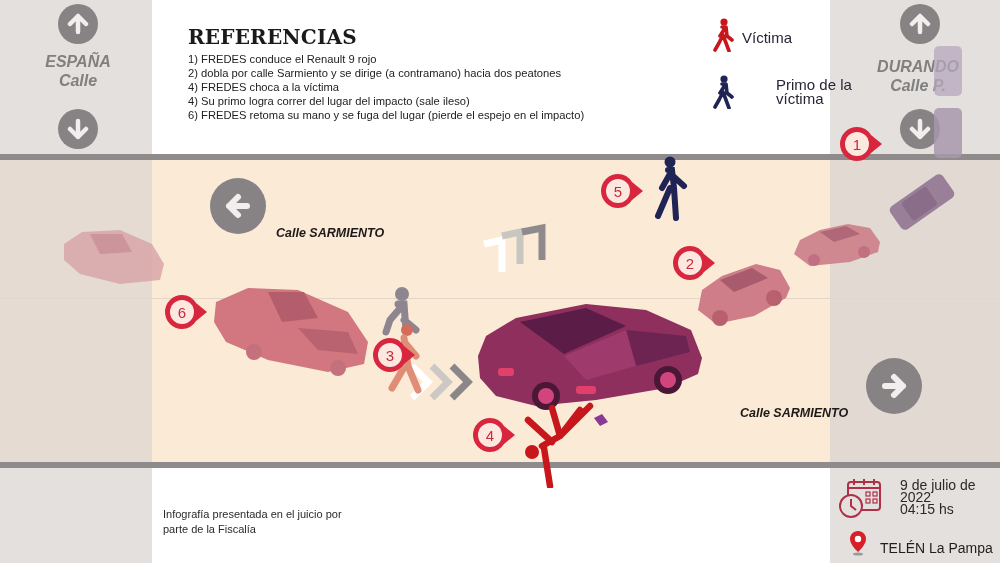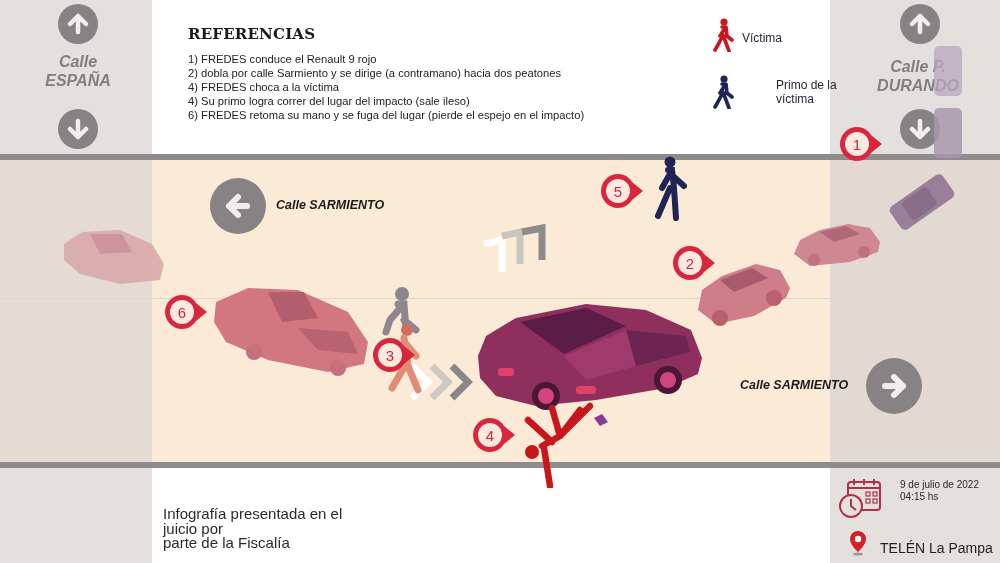--- a/index.html
+++ b/index.html
@@ -21,36 +21,36 @@
   #edge-bottom { top: 462px; }
   #mid-line { position: absolute; left: 0; top: 298px; width: 1000px; height: 1px; background: #e2d6c8; }
 
   
   .circ-arrow { position: absolute; width: 40px; height: 40px; border-radius: 50%; background: #878283; display: flex; align-items: center; justify-content: center; }
   .circ-arrow.big { width: 56px; height: 56px; }
   .circ-arrow svg { display: block; }
 
   .street-name { position: absolute; font-style: italic; font-weight: bold; text-align: center; line-height: 1.2; }
   .street-vert { color: #808080; font-size: 16px; width: 152px; }
-  .street-horiz { color: #1e1a1a; font-size: 12.5px; }
-
-  
-  #ref-title { left: 188px; top: 25px; font-family: "DejaVu Serif", serif; font-weight: bold; font-size: 15px; color: #1a1a1a; letter-spacing: 0.2px; }
+  .street-horiz { color: #1e1a1a; font-size: 12.5px; margin-top: 28px; }
+
+  
+  #ref-title { left: 188px; top: 25px; font-family: "DejaVu Serif", serif; font-weight: bold; font-size: 20px; color: #1a1a1a; letter-spacing: 0.2px; }
   #ref-list { left: 188px; top: 52px; font-size: 11.2px; color: #222; line-height: 14.1px; list-style: none; }
 
   
-  .legend-label { font-size: 12px; color: #2a2535; line-height: 14px; }
+  .legend-label { font-size: 15px; color: #2a2535; line-height: 14px; }
 
   
   .badge { position: absolute; width: 38px; height: 38px; }
   .badge .num { position: absolute; left: 0; top: 0; width: 38px; height: 38px; display:flex; align-items:center; justify-content:center; font-size: 15px; color: #c82a3a; font-weight: normal; }
 
   
-  #footer-note { left: 163px; top: 507px; font-size: 15px; color: #2a2a2a; line-height: 14.5px; width: 210px; }
-  #date-text { left: 900px; top: 479px; font-size: 10px; color: #2a2a2a; line-height: 12.2px; width: 100px; }
+  #footer-note { left: 163px; top: 507px; font-size: 11px; color: #2a2a2a; line-height: 14.5px; width: 210px; }
+  #date-text { left: 900px; top: 479px; font-size: 14px; color: #2a2a2a; line-height: 12.2px; width: 100px; }
   #location-text { left: 880px; top: 540px; font-size: 14px; color: #1f1f1f; }
 
   .car { position: absolute; }
 </style>
 </head>
 <body>
 
 <div class="side-col" id="col-left"></div>
 <div class="side-col" id="col-right"></div>
 <div id="road"></div>
@@ -59,37 +59,37 @@
 <div id="mid-line"></div>
 <div class="road-edge" id="edge-top"></div>
 <div class="road-edge" id="edge-bottom"></div>
 
 <div class="circ-arrow" style="left:58px;top:4px;">
   <svg width="22" height="22" viewBox="0 0 22 22">
       <path d="M11 3 L3 11 M11 3 L19 11 M11 3 L11 19" stroke="#f2eeee" stroke-width="4.5" stroke-linecap="round" fill="none"></path>
     </svg>
 </div>
 <div class="street-name street-vert" style="left:2px;top:52px;">
+  <div>ESPAÑA</div>
   <div>Calle</div>
-  <div>ESPAÑA</div>
 </div>
 <div class="circ-arrow" style="left:58px;top:109px;">
   <svg width="22" height="22" viewBox="0 0 22 22">
       <path d="M11 19 L3 11 M11 19 L19 11 M11 19 L11 3" stroke="#f2eeee" stroke-width="4.5" stroke-linecap="round" fill="none"></path>
     </svg>
 </div>
 
 <div class="circ-arrow" style="left:900px;top:4px;">
   <svg width="22" height="22" viewBox="0 0 22 22">
       <path d="M11 3 L3 11 M11 3 L19 11 M11 3 L11 19" stroke="#f2eeee" stroke-width="4.5" stroke-linecap="round" fill="none"></path>
     </svg>
 </div>
 <div class="street-name street-vert" style="left:842px;top:57px;">
+  <div>DURANDO</div>
   <div>Calle P.</div>
-  <div>DURANDO</div>
 </div>
 <div class="circ-arrow" style="left:900px;top:109px;">
   <svg width="22" height="22" viewBox="0 0 22 22">
       <path d="M11 19 L3 11 M11 19 L19 11 M11 19 L11 3" stroke="#f2eeee" stroke-width="4.5" stroke-linecap="round" fill="none"></path>
     </svg>
 </div>
 
 <div class="abs" id="ref-title">REFERENCIAS</div>
 <ul class="abs" id="ref-list">
   <li>1) FREDES conduce el Renault 9 rojo</li>

